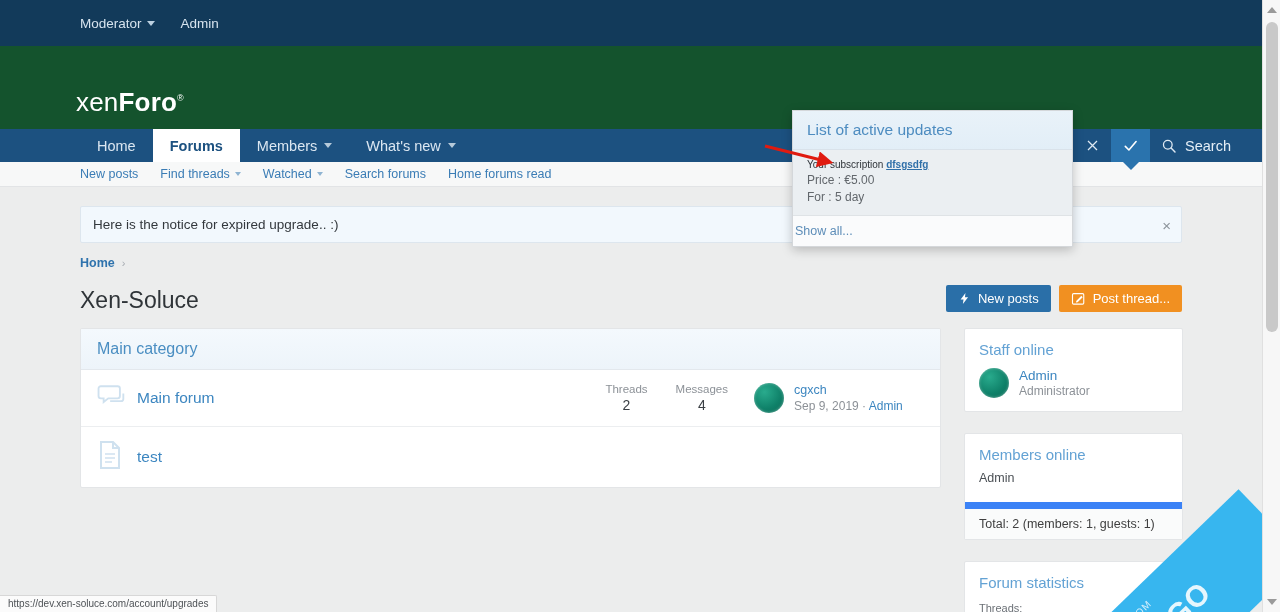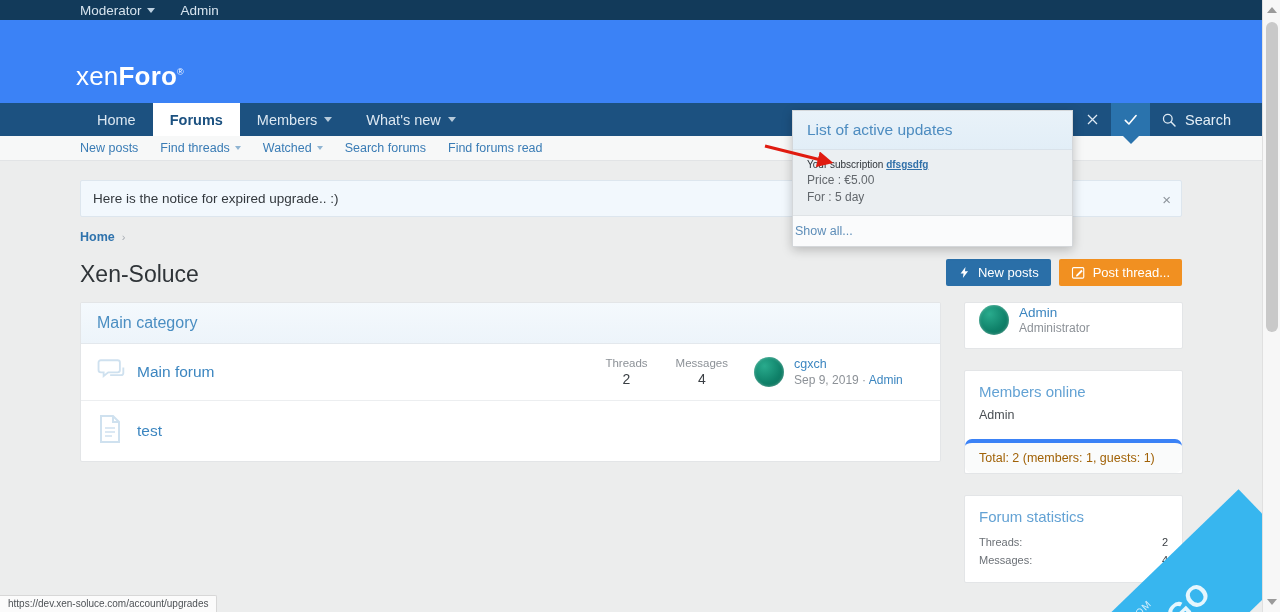--- a/index.html
+++ b/index.html
@@ -18,40 +18,40 @@
   
   #page {
     position: absolute; left: 0; top: 0;
     width: 1262px; height: 612px;
     background: #eceded;
     overflow: hidden;
   }
 
   
   .admin-strip {
-    height: 20px; background: #123a5a;
+    height: 46px; background: #123a5a;
     display: flex; align-items: center;
     padding-left: 80px;
   }
   .admin-strip a {
     color: #d6e3ee; font-size: 13.5px;
     margin-right: 26px; text-decoration: none;
     display: flex; align-items: center; gap: 5px;
   }
   .caret-down {
     width: 0; height: 0;
     border-left: 4px solid transparent;
     border-right: 4px solid transparent;
     border-top: 5px solid #bcd0e0;
     display: inline-block;
   }
 
   
   .header {
-    background: #3b82f6;
+    background: #14532d;
     height: 83px;
     position: relative;
   }
   .logo {
     position: absolute; left: 76px; top: 41px;
     color: #ffffff; font-size: 26px; letter-spacing: .2px;
     font-weight: 300;
   }
   .logo b { font-weight: 700; }
   .logo sup { font-size: 9px; vertical-align: super; }
@@ -205,24 +205,24 @@
 
   
   .widget { background: #fff; border: 1px solid #e3e5e7; border-radius: 2px; margin-bottom: 21px; }
   .widget-title { font-size: 15px; color: #63a2d4; padding: 12px 14px 8px; }
   .widget-body { padding: 0 14px 13px; }
   .staff-row { display: flex; align-items: center; gap: 10px; padding-top: 2px;}
   .staff-name { font-size: 13.5px; color: #3c86c0; }
   .staff-role { font-size: 12px; color: #8c9197; margin-top: 1px; }
   .member-link { font-size: 12.5px; color: #4a4f54; padding-bottom: 4px;}
   .widget-footer {
-    border-top: 4px solid #3b82f6;
+    border-top: 7px solid #3b82f6;
     background: #fafbfb;
     padding: 8px 14px;
-    font-size: 12.5px; color: #a16207; border-radius: 7px;
+    font-size: 12.5px; color: #404040;
   }
   .stat-row { display: flex; justify-content: space-between; font-size: 11px; padding: 3px 0; }
   .stat-row .k { color: #6b7076; }
   .stat-row .v { color: #3a3f44; }
 
   
   .popup {
     position: absolute;
     left: 792px; top: 110px;
     width: 281px;
@@ -393,21 +393,21 @@
         <span class="caret-down"></span>
       </a>
       <a href="#">
         <span>Watched</span>
         <span class="caret-down"></span>
       </a>
       <a href="#">
         <span>Search forums</span>
       </a>
       <a href="#">
-        <span>Find forums read</span>
+        <span>Home forums read</span>
       </a>
     </div>
 
     <div class="wrap">
 
       <div class="notice">
         <div class="notice-text">Here is the notice for expired upgrade.. :)</div>
         <div class="notice-close">×</div>
       </div>
 
@@ -485,20 +485,21 @@
               <div class="node-title">
                 <a href="#">test</a>
               </div>
             </div>
           </div>
         </div>
 
         <div class="col-side">
 
           <div class="widget">
+            <div class="widget-title">Staff online</div>
             <div class="widget-body">
               <div class="staff-row">
                 <span class="avatar-lg"></span>
                 <div>
                   <div class="staff-name">Admin</div>
                   <div class="staff-role">Administrator</div>
                 </div>
               </div>
             </div>
           </div>

